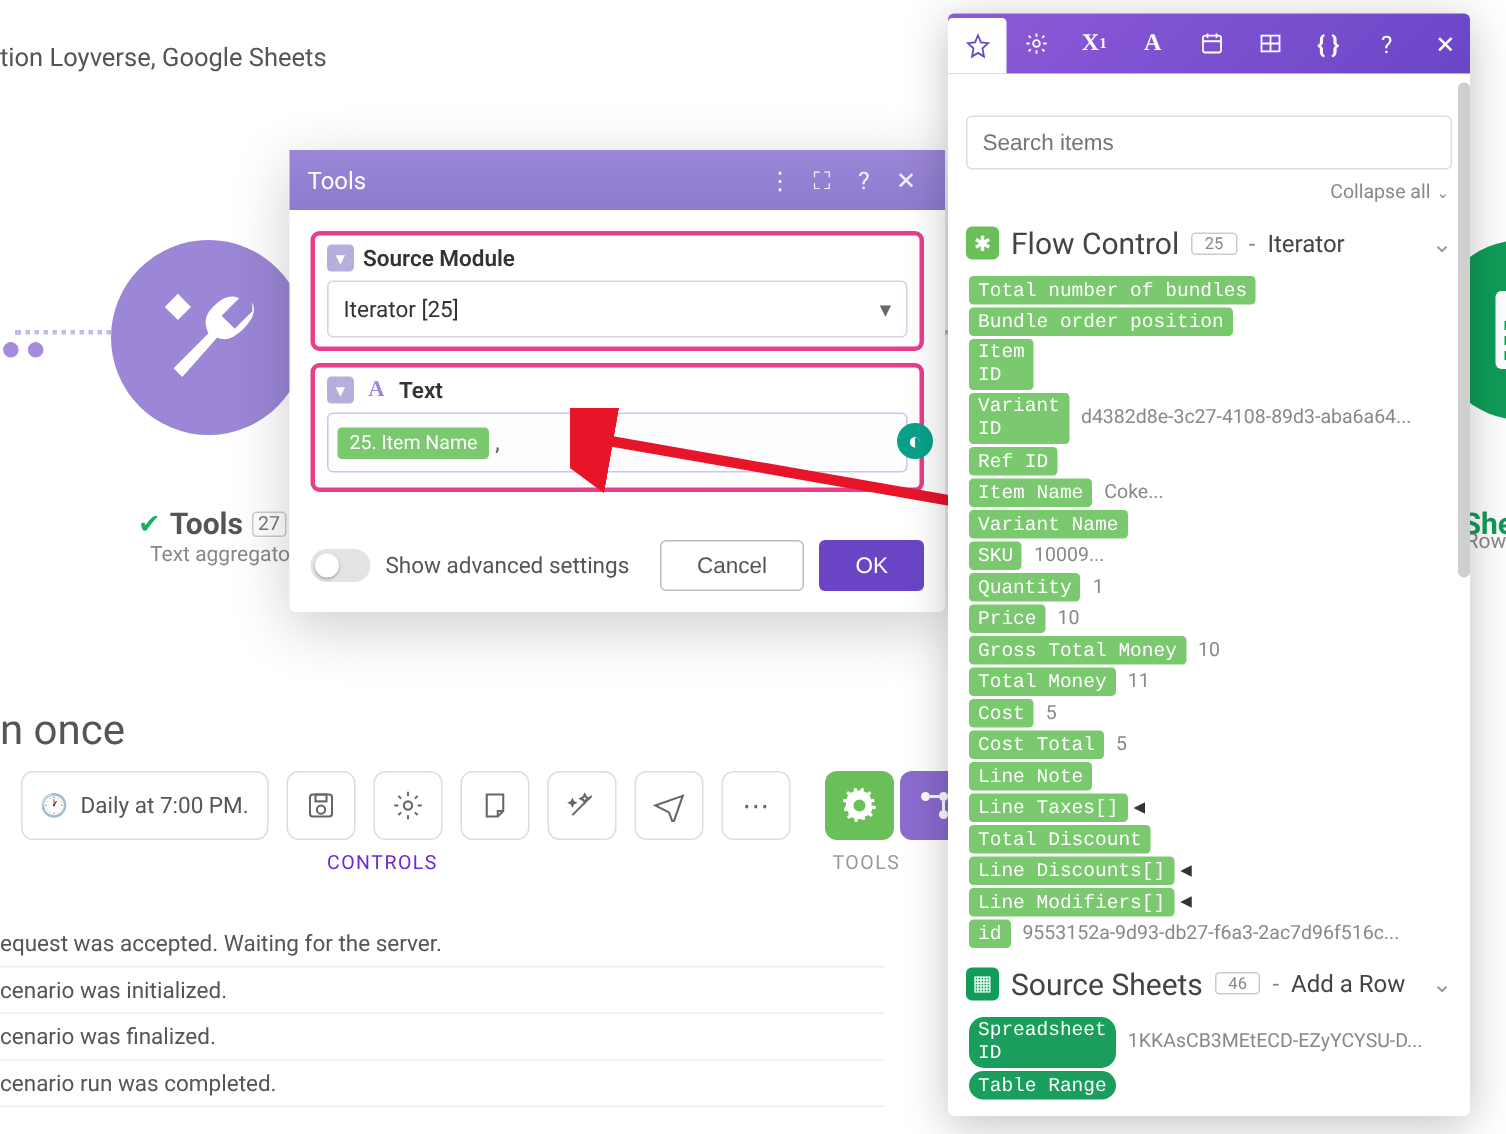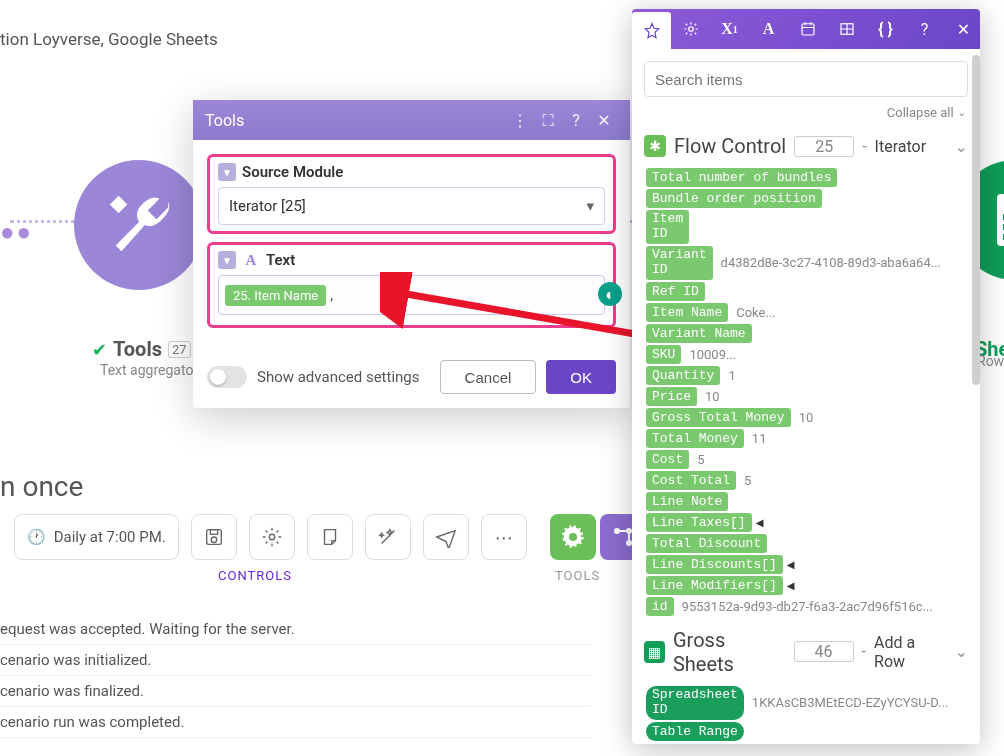--- a/index.html
+++ b/index.html
@@ -75,28 +75,28 @@
 
   
   .panel { position:absolute; top:9px; right:24px; width:348px; height:735px; background:#fff;
     box-shadow:0 5px 30px rgba(0,0,0,.25); border-radius:4px; display:flex; flex-direction:column;}
   .panel-tabs{ height:40px; background:linear-gradient(135deg,#8e5bd9,#6a46c7);
     display:flex; align-items:stretch; border-radius:4px 4px 0 0;}
   .ptab{ flex:0 0 39px; display:flex; align-items:center; justify-content:center; color:#fff; font-size:16px;}
   .ptab.active{ background:#fff; color:#6a46c7; border-radius:3px 3px 0 0; margin-top:3px;}
   .ptab svg{width:18px;height:18px;fill:currentColor;}
   .panel-body{ padding:12px; overflow:hidden; flex:1; position:relative;}
-  .search{ width:100%; height:36px; border:1px solid #ddd; border-radius:4px; padding:0 10px; font-size:15px;}
+  .search{ width:100%; height:36px; border:1px solid #ddd; border-radius:4px; padding:0 10px; font-size:15px;margin-top:16px;}
   .collapse-row{ text-align:left; color:#888; font-size:13px; padding:8px 2px 10px; display:flex; justify-content:flex-end; align-items:center; gap:4px;}
   .grp-hd{ display:flex; align-items:center; gap:8px; padding:4px 0 10px;}
   .grp-ic{ width:22px;height:22px;border-radius:4px; background:#6bbf59; color:#fff; display:flex;
     align-items:center;justify-content:center;font-size:14px;}
   .grp-ic.gs{ background:#0f9d58;}
   .grp-hd .gt{ font-size:20px; color:#444;}
-  .grp-hd .count{ border:1px solid #ccc; border-radius:3px; padding:0 20px; font-size:16px; color:#888;}
+  .grp-hd .count{ border:1px solid #ccc; border-radius:3px; padding:0 8px; font-size:11px; color:#888;}
   .grp-hd .dash{ color:#888; font-size:16px;}
   .grp-hd .sub{ color:#444; font-size:16px;}
   .grp-hd .exp{ margin-left:auto; color:#999;}
   .kv-list{ display:flex; flex-direction:column; gap:2px; margin-left:2px; margin-bottom:8px;}
   .kv-row{ display:flex; align-items:center; gap:8px; font-size:13px;}
   .key{ background:#7bc96f; color:#fff; font-family: "Courier New", monospace; font-size:13px;
     padding:2px 6px; border-radius:3px; white-space:nowrap;}
   .key.tall{ padding:2px 6px; line-height:1.15; text-align:left;}
   .key.gs{ background:#1a9e5c;border-radius:10px;}
   .val{ color:#888; font-size:13px; flex:1; white-space:nowrap; overflow:hidden; text-overflow:ellipsis;}
@@ -368,21 +368,21 @@
           <span class="tri">◀</span>
         </div>
         <div class="kv-row">
           <span class="key">id</span>
           <span class="val">9553152a-9d93-db27-f6a3-2ac7d96f516c...</span>
         </div>
       </div>
 
     <div class="grp-hd">
       <span class="grp-ic gs">▦</span>
-      <span class="gt">Gross Sheets</span>
+      <span class="gt">Source Sheets</span>
       <span class="count">46</span>
       <span class="dash">-</span>
       <span class="sub">Add a Row</span>
       <span class="exp">⌄</span>
     </div>
     <div class="kv-list" id="g2">
         <div class="kv-row">
           <span class="key tall gs">Spreadsheet<br>ID</span>
           <span class="val">1KKAsCB3MEtECD-EZyYCYSU-D...</span>
         </div>

